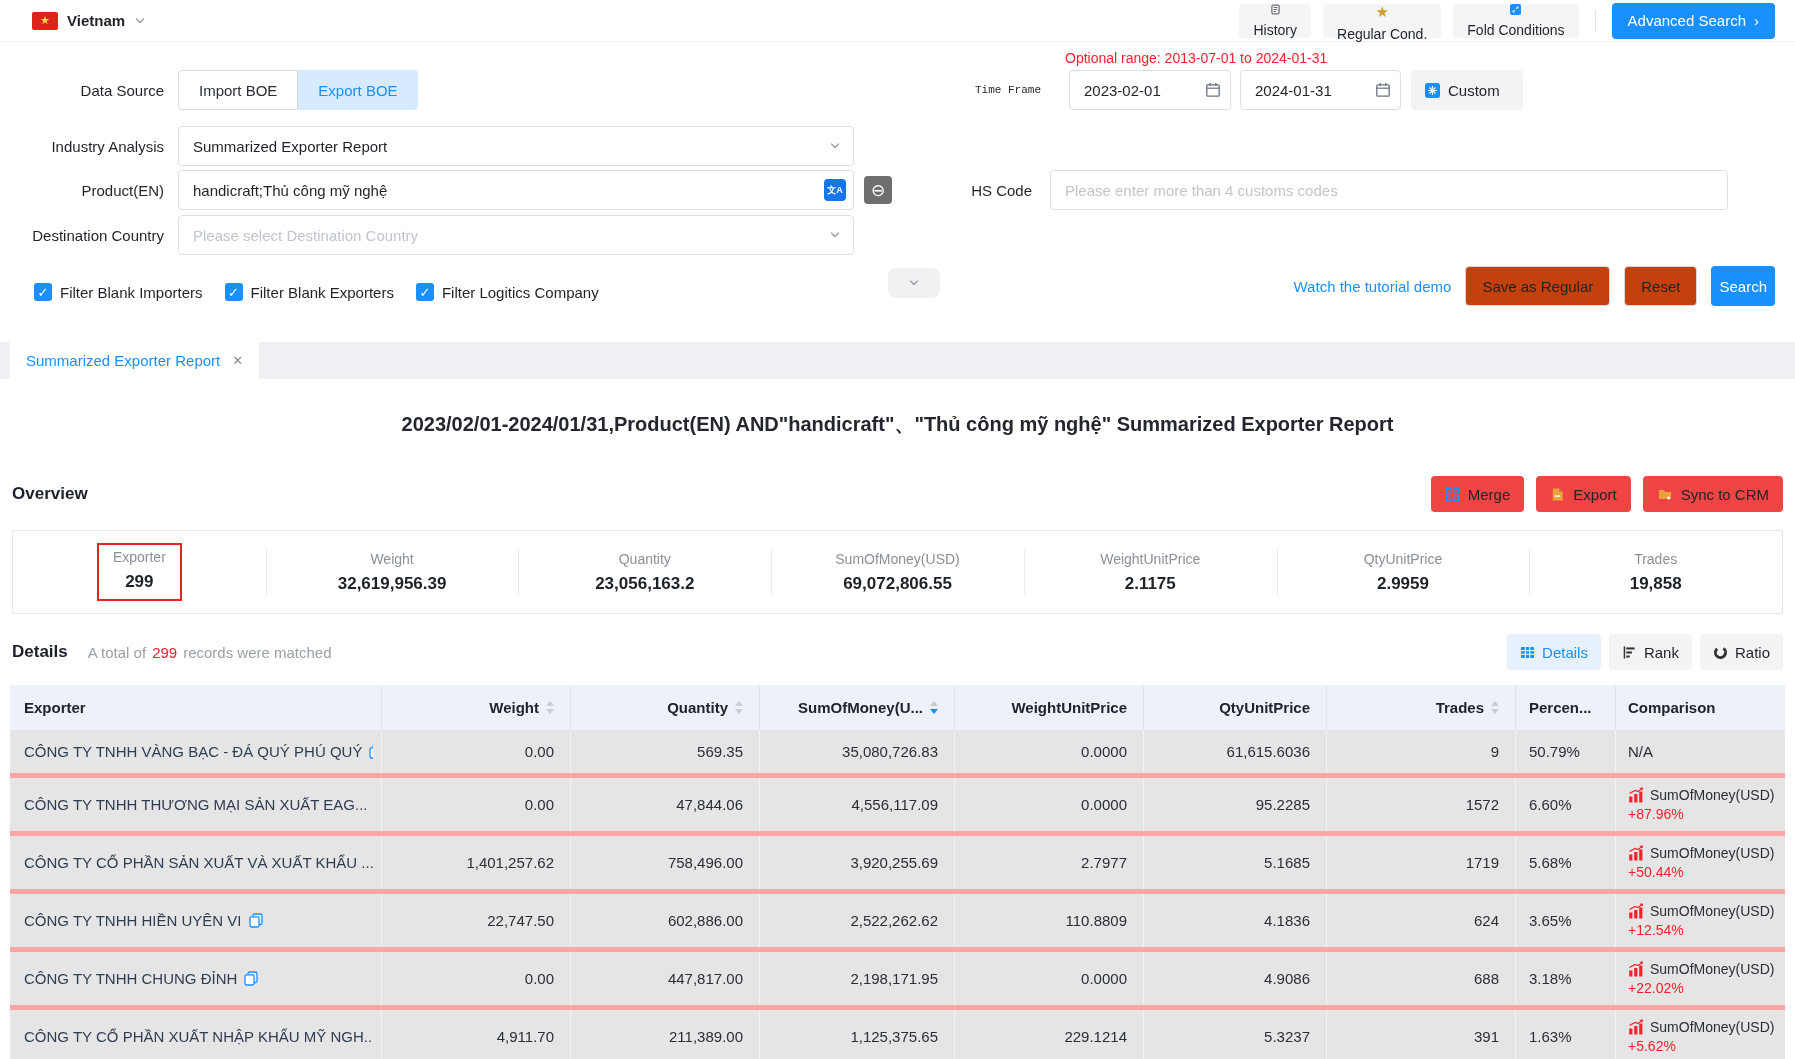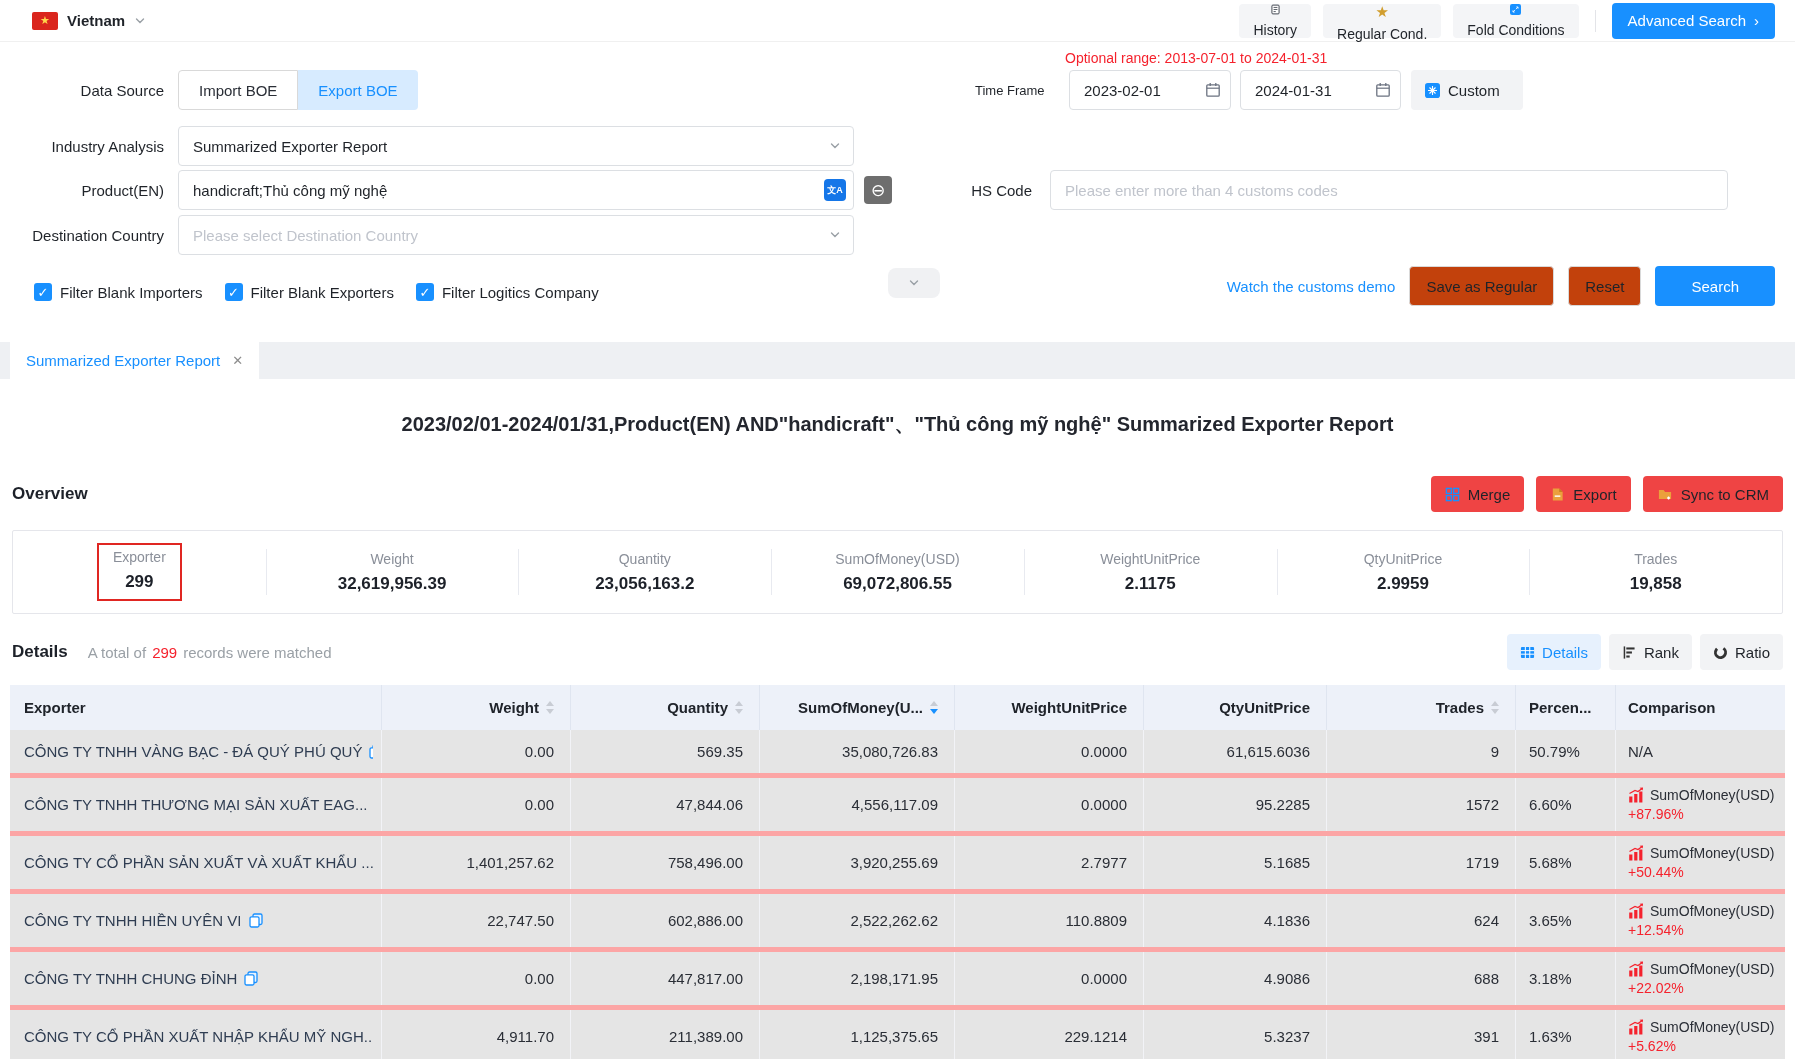--- a/index.html
+++ b/index.html
@@ -31,21 +31,21 @@
   .seg-btn.inactive { background:#fff; border:1px solid #d9d9d9; border-radius:4px 0 0 4px; color:#2a2e36; }
   .seg-btn.active { background:#d7ebff; color:#1890ff; border-radius:0 4px 4px 0; }
   .inp, .sel { height:40px; border:1px solid #dcdfe3; border-radius:4px; background:#fff;
     font-size:15px; color:#1f2329; padding:0 14px; font-family:inherit; }
   .inp::placeholder { color:#c0c4cc; }
   .sel { display:flex; align-items:center; position:relative; }
   .sel .ph { color:#c0c4cc; }
   .sel .chev { position:absolute; right:12px; }
   .w676 { width:676px; }
   .optional-range { position:absolute; left:1065px; top:8px; color:#f5222d; font-size:14px; }
-  .tf-label { width:65px; text-align:right; margin-right:29px; font-size:13px; color:#1f2329; }
+  .tf-label { width:65px; text-align:right; margin-right:29px; font-size:11px; color:#1f2329;font-family:Liberation Mono, monospace; }
   .date-wrap { position:relative; }
   .date-wrap .inp { padding-right:20px; }
   .date-wrap svg { position:absolute; right:10px; top:12px; }
   .soft-btn { height:40px; background:#f2f3f5; border:none; border-radius:4px; padding:0 14px;
     display:flex; align-items:center; gap:8px; font-size:15px; color:#1f2329; cursor:pointer; }
   .prod-wrap { position:relative; width:676px; }
   .prod-wrap .inp { width:100%; padding-right:42px; }
   .translate-ic { position:absolute; right:8px; top:9px; width:22px; height:22px; border-radius:4px;
     background:#1576e8; color:#fff; font-size:9px; font-weight:bold; display:flex;
     align-items:center; justify-content:center; cursor:pointer; }
@@ -55,21 +55,21 @@
   .check-item { display:flex; align-items:center; gap:8px; cursor:pointer; }
   .checkbox { width:18px; height:18px; background:#1890ff; border-radius:3px; color:#fff;
     font-size:13px; display:flex; align-items:center; justify-content:center; }
   .check-label { font-size:15px; color:#1f2329; }
   .collapse-pill { position:absolute; left:888px; top:226px; width:52px; height:30px;
     background:#f0f1f3; border-radius:8px; display:flex; align-items:center; justify-content:center; cursor:pointer; }
   .actions { position:absolute; right:20px; top:224px; display:flex; align-items:center; gap:14px; }
   .link { color:#1890ff; font-size:15px; cursor:pointer; }
   .ghost-btn { height:40px; padding:0 16px; background:#c2410c; border:1px solid #d9d9d9;
     border-radius:4px; font-size:15px; color:#1f2329; cursor:pointer; }
-  .primary-btn { height:40px; padding:0 36px; background:#1890ff; border:none; border-radius:4px;
+  .primary-btn { height:40px; padding:0 8px; background:#1890ff; border:none; border-radius:4px;
     font-size:15px; color:#fff; cursor:pointer; }
 
   
   .tabstrip { height:37px; background:#eef0f3; display:flex; align-items:stretch; padding-left:10px; }
   .tab { background:#fff; display:flex; align-items:center; gap:12px; padding:0 16px; cursor:pointer; }
   .tab-label { color:#1890ff; font-size:15px; }
   .tab-close { color:#8c8c8c; font-size:13px; cursor:pointer; }
 
   
   .report-title { margin-top:32px; text-align:center; font-size:20px; font-weight:600; color:#23262e; }
@@ -317,21 +317,21 @@
     </div>
   </div>
 
   <div class="collapse-pill">
     <svg width="12" height="12">
         <use href="#i-chevdown"></use>
       </svg>
   </div>
 
   <div class="actions">
-    <span class="link nowrap">Watch the customs demo</span>
+    <span class="link nowrap">Watch the tutorial demo</span>
     <button class="ghost-btn nowrap">Save as Regular</button>
     <button class="ghost-btn">Reset</button>
     <button class="primary-btn">Search</button>
   </div>
 </div>
 
 <div class="tabstrip">
   <div class="tab">
     <span class="tab-label">Summarized Exporter Report</span>
     <span class="tab-close">✕</span>

